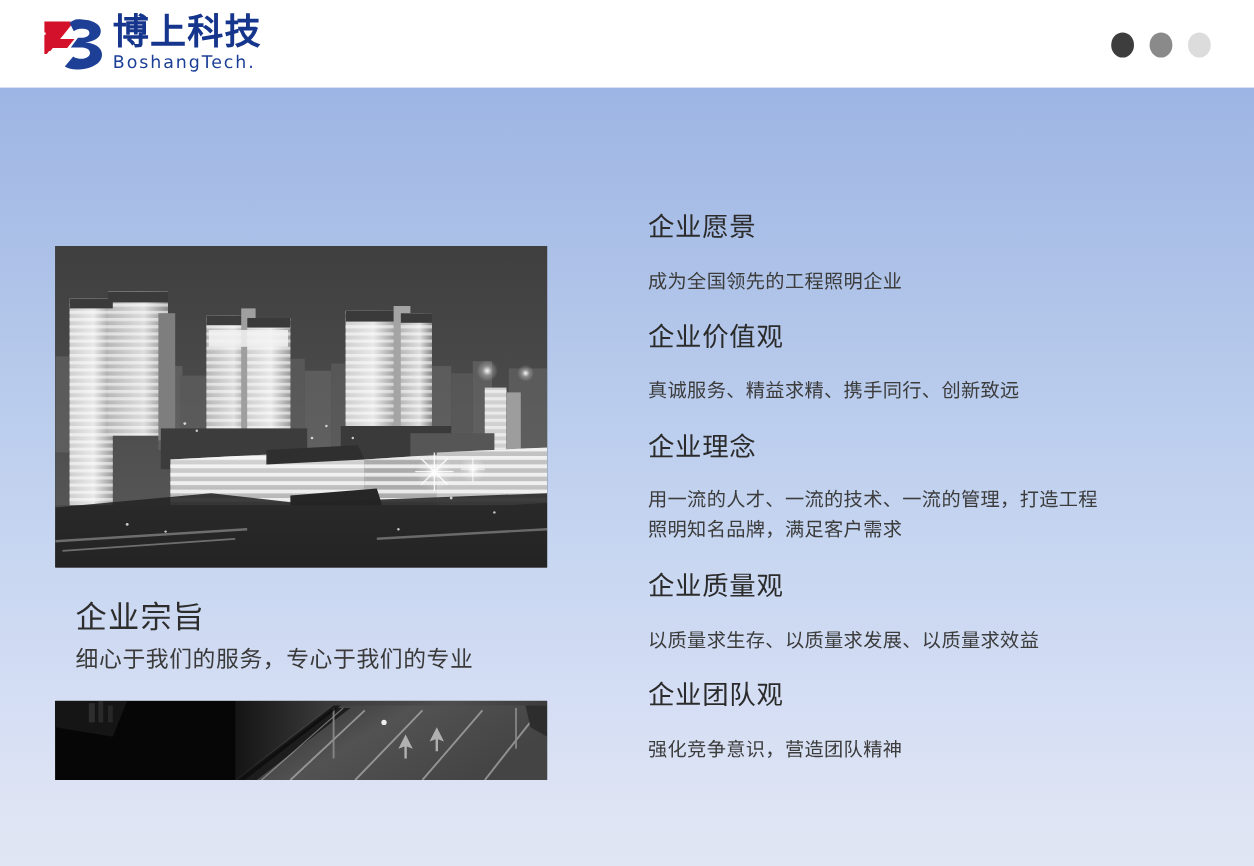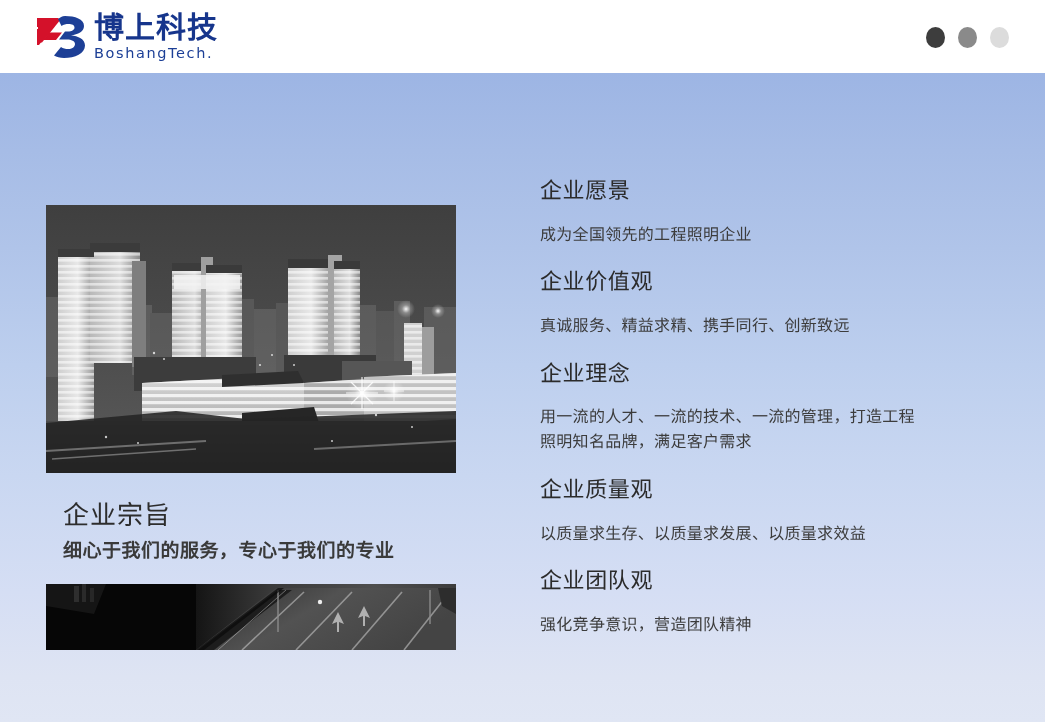--- a/index.html
+++ b/index.html
@@ -148,21 +148,21 @@
     font-size: 26px;
     font-weight: 400;
     color: #2d2d2d;
     line-height: 1.25;
     letter-spacing: 1px;
   }
 
   .purpose-desc {
     font-family: "DejaVu Serif", "Liberation Serif", serif;
     font-size: 19px;
-    font-weight: 700;
+    font-weight: 400;
     color: #3a3a3a;
     line-height: 1.45;
     margin-top: 5px;
     letter-spacing: 0.5px;
   }
 
   
   .col-right {
     position: absolute;
     left: 540px;

